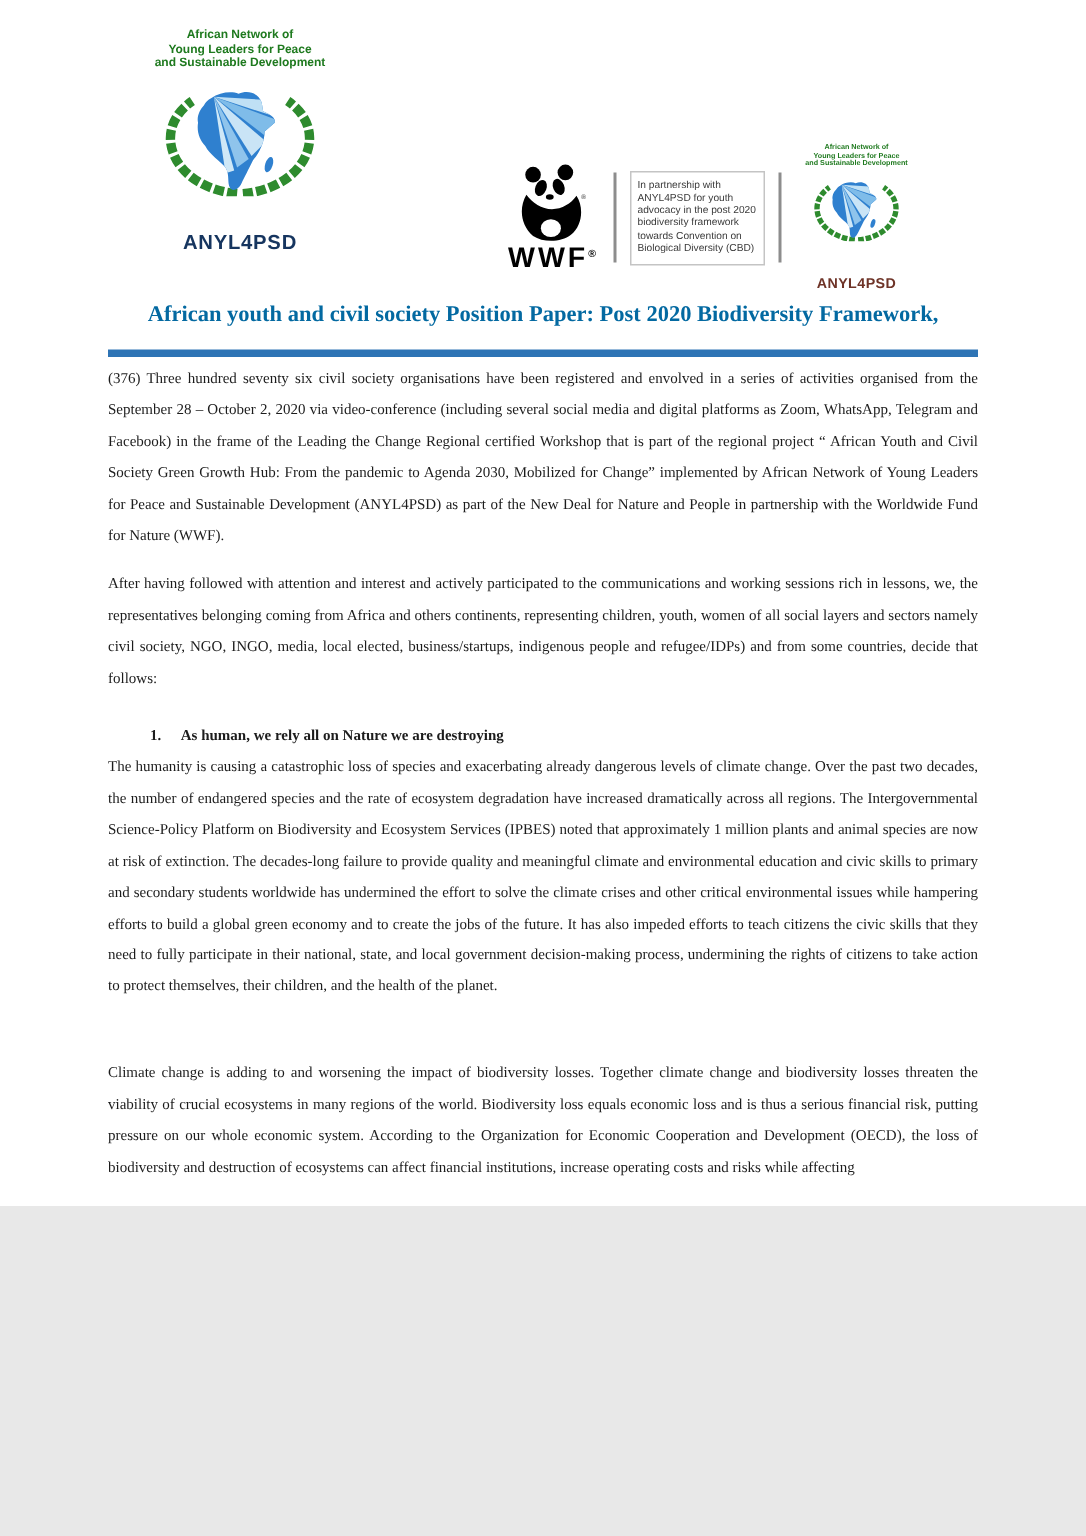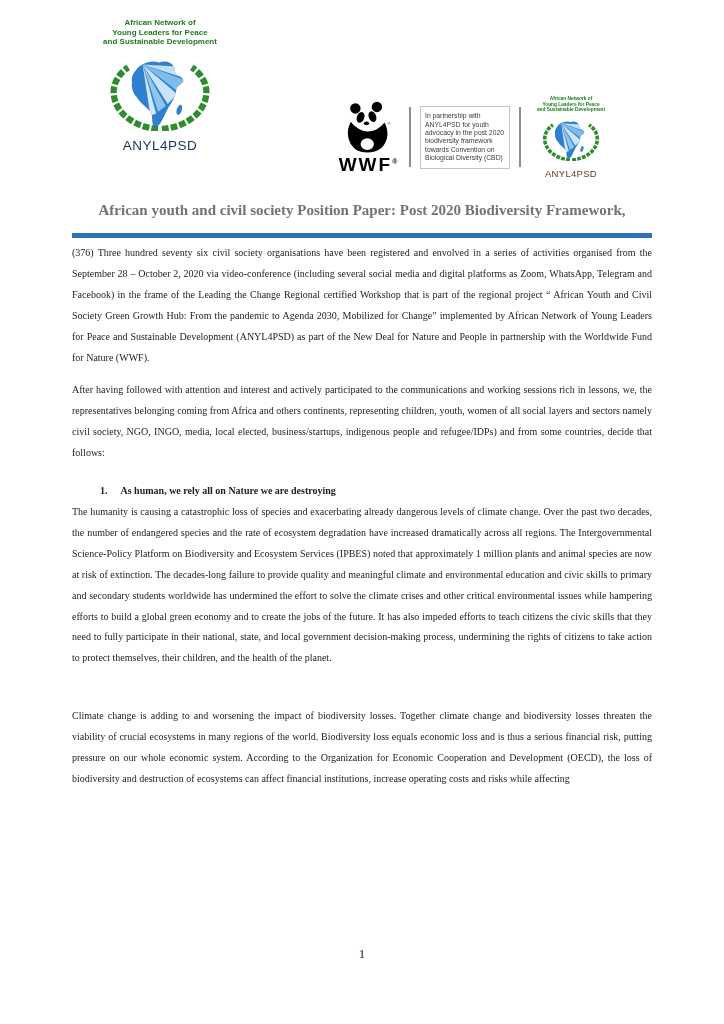--- a/index.html
+++ b/index.html
@@ -1,35 +1,35 @@
 <!DOCTYPE html>
 <html><head>
 <meta charset="utf-8">
 <style>
   * { margin:0; padding:0; box-sizing:border-box; }
   html,body { background:#e8e8e8; }
   .page {
-    position:relative; width:724px; height:1024px; margin:0 auto;
+    position:relative; width:724px; height:804px; margin:0 auto;
     background:#ffffff; overflow:hidden;
     font-family:"Liberation Serif","DejaVu Serif",serif;
     color:#1c1c1c;
   }
 
   
   .logo-block { text-align:center; }
   .logo-large { position:absolute; left:86px; top:18px; width:148px; }
   .logo-org {
     font-family:"Liberation Sans","DejaVu Sans",sans-serif;
     font-weight:bold; color:#1f7a1f; font-size:8px; line-height:9.5px;
   }
   .logo-large .logo-globe { width:116px; height:81px; margin-top:3px; }
   .logo-acronym {
     font-family:"Liberation Sans","DejaVu Sans",sans-serif;
-    font-weight:normal; color:#16355f; font-size:13.5px; letter-spacing:.5px;
-    margin-top:3px;
+    font-weight:bold; color:#16355f; font-size:13.5px; letter-spacing:.5px;
+    margin-top:18px;
   }
 
   
   .partner-strip {
     position:absolute; left:336px; top:96px;
     display:flex; align-items:center; gap:9px;
   }
   .wwf-block { width:64px; text-align:center; }
   .panda-svg { width:54px; height:52px; display:block; margin:0 auto; }
   .wwf-word {
@@ -45,21 +45,21 @@
     font-size:6.8px; line-height:8.4px; color:#3a3a3a; text-align:left;
   }
   .logo-small { width:82px; }
   .logo-small .logo-org { font-size:4.8px; line-height:5.6px; }
   .logo-small .logo-globe { width:66px; height:46px; margin-top:2px; }
   .logo-small .logo-acronym { font-size:9.5px; color:#6e3327; letter-spacing:.3px; }
 
   
   .doc-title {
     position:absolute; left:0; top:201px; width:724px; text-align:center;
-    color:#737373; font-weight:bold; font-size:15px; line-height:19px;
+    color:#0369a1; font-weight:bold; font-size:15px; line-height:19px;
   }
   .title-rule {
     position:absolute; left:72px; right:72px; top:233px; height:5px;
     background:#2e74b5;
   }
 
   
   .body-text {
     position:absolute; left:72px; top:243px; width:580px;
     font-size:10px; line-height:20.9px; text-align:justify;

